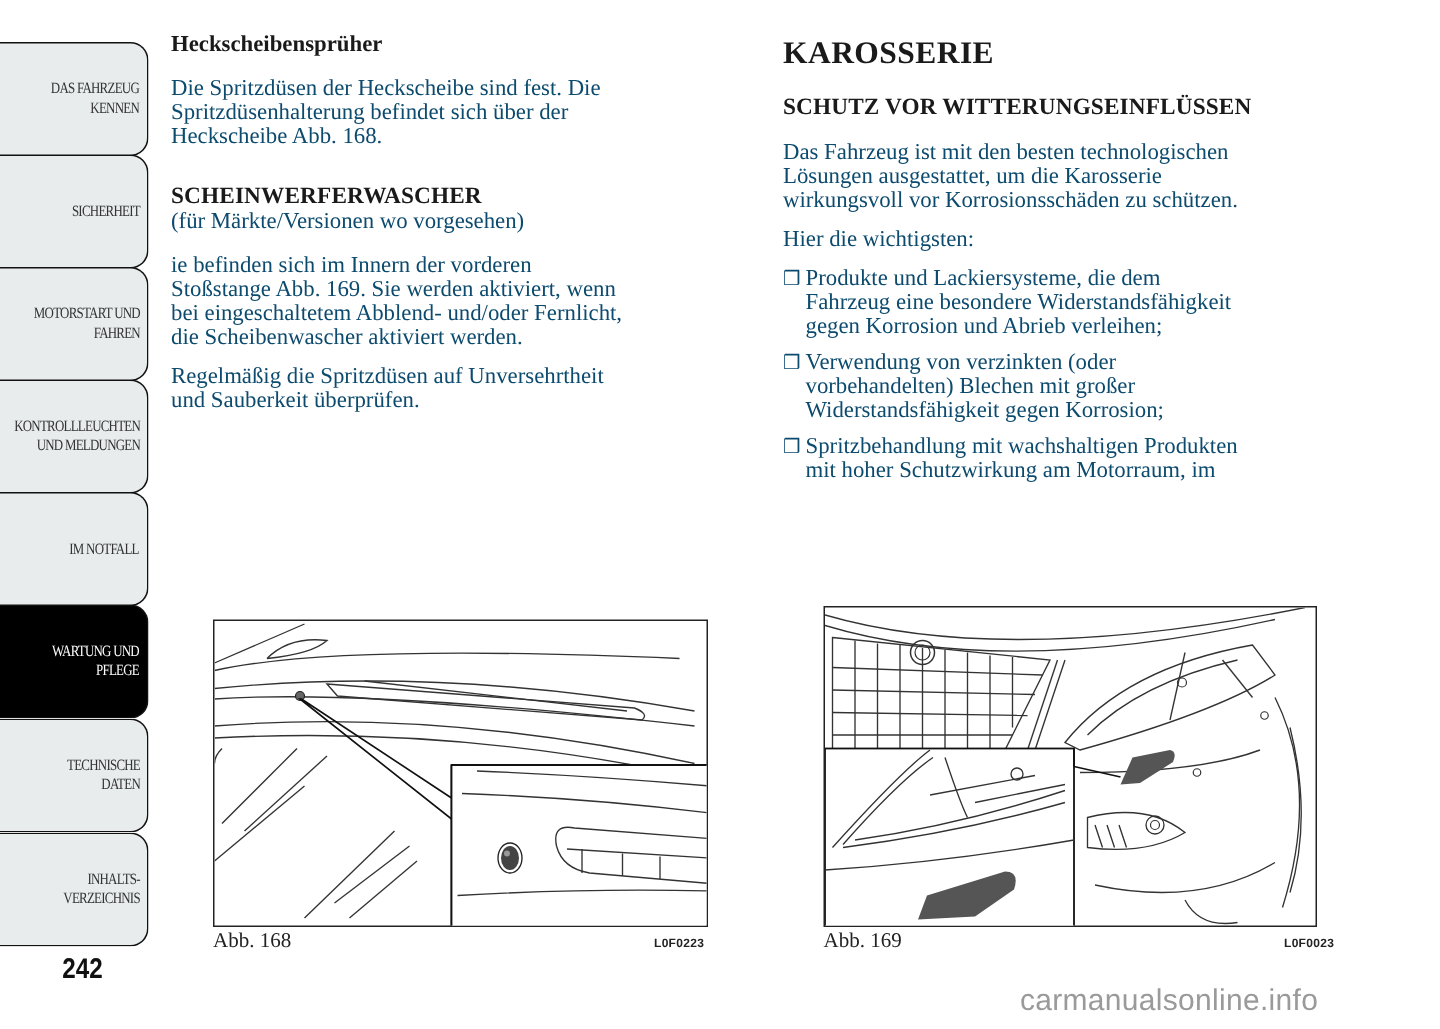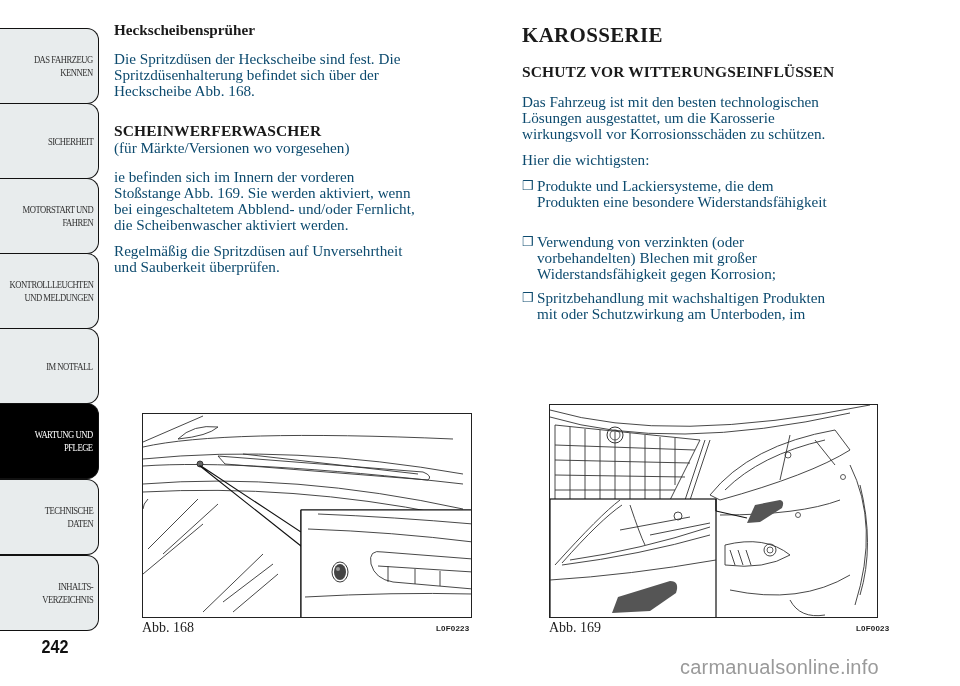--- a/index.html
+++ b/index.html
@@ -114,36 +114,37 @@
   <div class="h-caps abs" style="top:64px">SCHUTZ VOR WITTERUNGSEINFLÜSSEN</div>
   <div class="p abs" style="top:94px">Das Fahrzeug ist mit den besten technologischen</div>
   <div class="p abs" style="top:110px">Lösungen ausgestattet, um die Karosserie</div>
   <div class="p abs" style="top:126px">wirkungsvoll vor Korrosionsschäden zu schützen.</div>
   <div class="p abs" style="top:152px">Hier die wichtigsten:</div>
 
   <div class="bullet p abs" style="top:178px; width:390px">
     <span class="bullet-mark">❒</span>
     <div class="bullet-text">
       <div>Produkte und Lackiersysteme, die dem</div>
-      <div>Produkten eine besondere Widerstandsfähigkeit</div>
+      <div>Fahrzeug eine besondere Widerstandsfähigkeit</div>
+      <div>gegen Korrosion und Abrieb verleihen;</div>
     </div>
   </div>
   <div class="bullet p abs" style="top:234px; width:390px">
     <span class="bullet-mark">❒</span>
     <div class="bullet-text">
       <div>Verwendung von verzinkten (oder</div>
       <div>vorbehandelten) Blechen mit großer</div>
       <div>Widerstandsfähigkeit gegen Korrosion;</div>
     </div>
   </div>
   <div class="bullet p abs" style="top:290px; width:390px">
     <span class="bullet-mark">❒</span>
     <div class="bullet-text">
       <div>Spritzbehandlung mit wachshaltigen Produkten</div>
-      <div>mit oder Schutzwirkung am Unterboden, im</div>
+      <div>mit hoher Schutzwirkung am Motorraum, im</div>
     </div>
   </div>
 </section>
 
 <div class="figure" style="left:142px; top:413px; width:330px; height:205px">
   <svg width="330" height="205" viewBox="0 0 330 205">
     <g fill="none" stroke="#333" stroke-width="0.9">
       <path d="M0 28 L60 2"></path>
       <path d="M0 33 Q80 15 310 25"></path>
       <path d="M35 25 Q50 10 75 13 Q65 22 35 25"></path>

